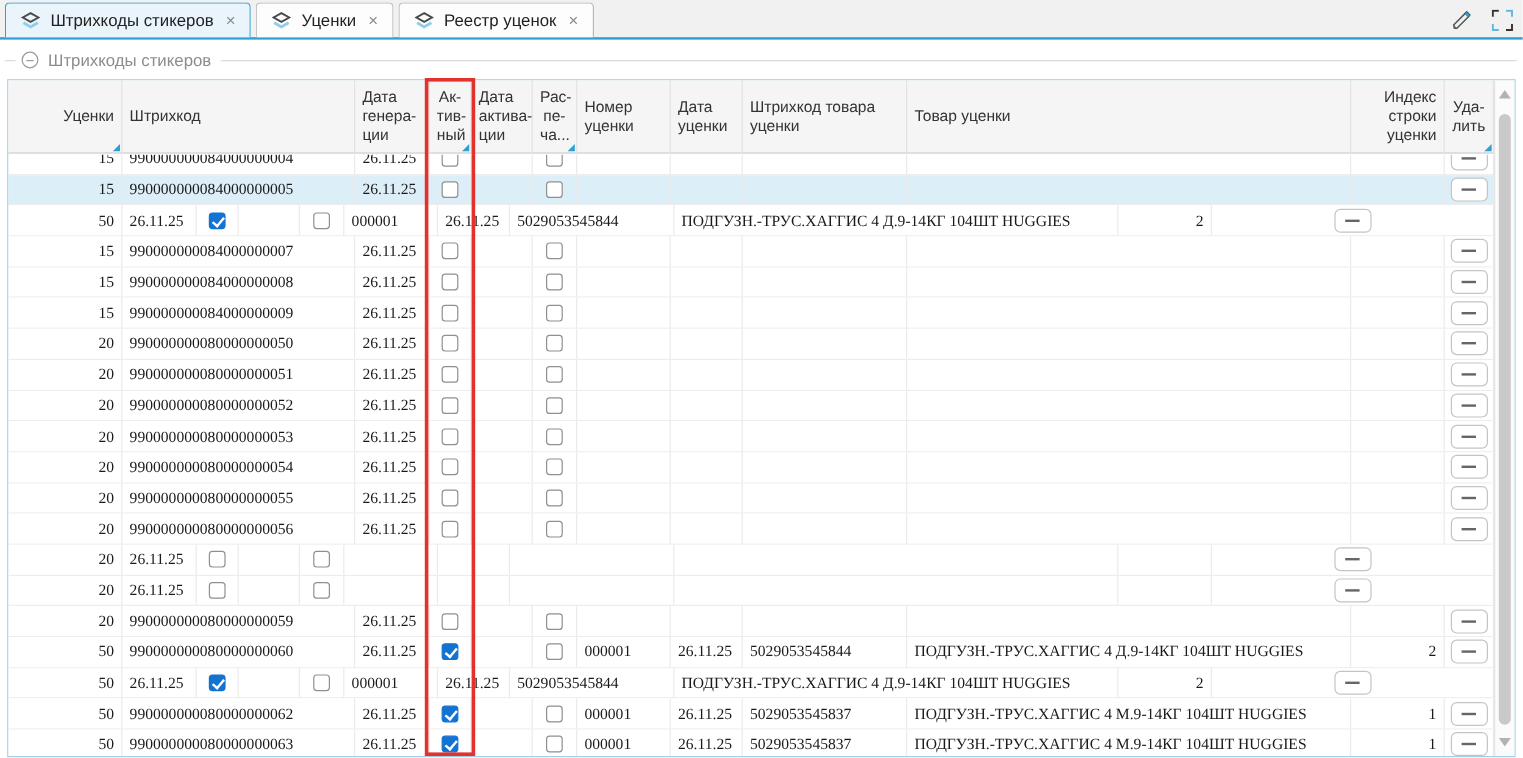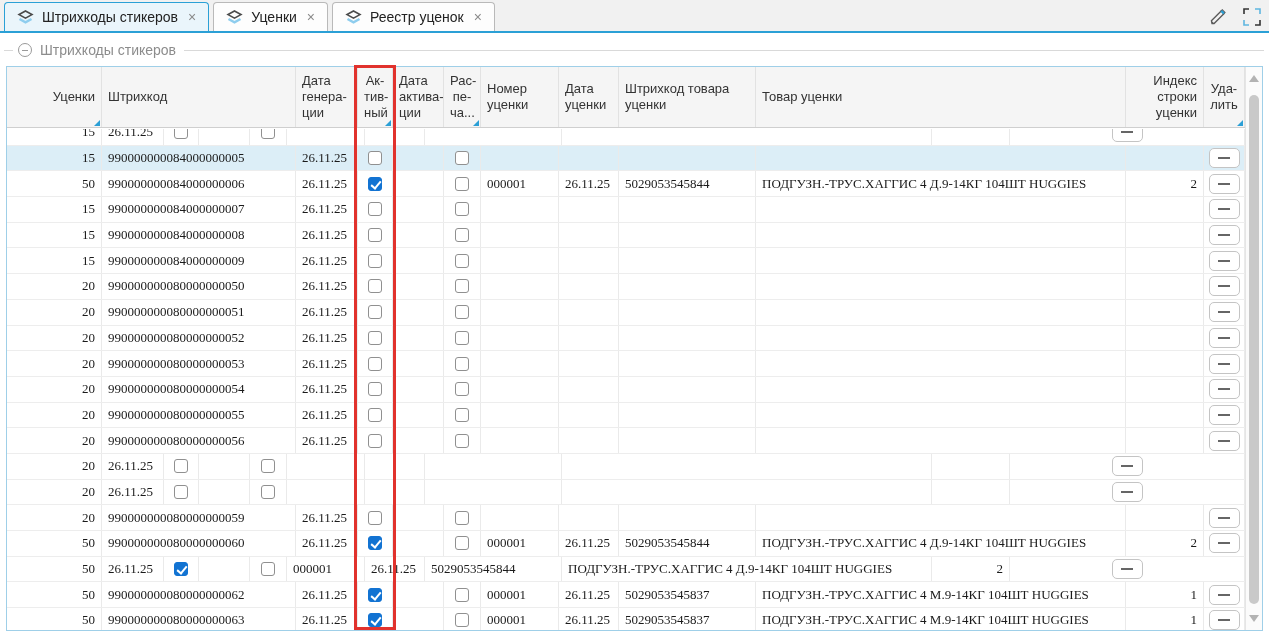--- a/index.html
+++ b/index.html
@@ -193,20 +193,21 @@
       <div class="th a-center" style="width: 43px; flex: 1 1 0%;">
         <div class="th-label">Уда-
 лить</div>
         <span class="fmark"></span>
       </div>
     </div>
   <div class="grid-body">
     <div class="grid-body-inner" id="grid-body-inner">
         <div class="tr">
           <div class="td a-right" style="width: 95px;">15</div>
+          <div class="td a-left" style="width: 194px;">990000000084000000004</div>
           <div class="td a-left" style="width: 62px;">26.11.25</div>
           <div class="td a-center" style="width: 35px;">
             <span class="cb"></span>
           </div>
           <div class="td a-left" style="width: 51px;"></div>
           <div class="td a-center" style="width: 37px;">
             <span class="cb"></span>
           </div>
           <div class="td a-left" style="width: 78px;"></div>
           <div class="td a-left" style="width: 60px;"></div>
@@ -236,21 +237,20 @@
           <div class="td a-left" style="width: 370px;"></div>
           <div class="td a-right" style="width: 78px;"></div>
           <div class="td a-center" style="width: 43px; flex: 1 1 0%;">
             <button class="del-btn">
               <span class="dash"></span>
             </button>
           </div>
         </div>
         <div class="tr">
           <div class="td a-right" style="width: 95px;">50</div>
-          <div class="td a-left" style="width: 194px;">990000000084000000006</div>
           <div class="td a-left" style="width: 62px;">26.11.25</div>
           <div class="td a-center" style="width: 35px;">
             <span class="cb checked"></span>
           </div>
           <div class="td a-left" style="width: 51px;"></div>
           <div class="td a-center" style="width: 37px;">
             <span class="cb"></span>
           </div>
           <div class="td a-left" style="width: 78px;">000001</div>
           <div class="td a-left" style="width: 60px;">26.11.25</div>

